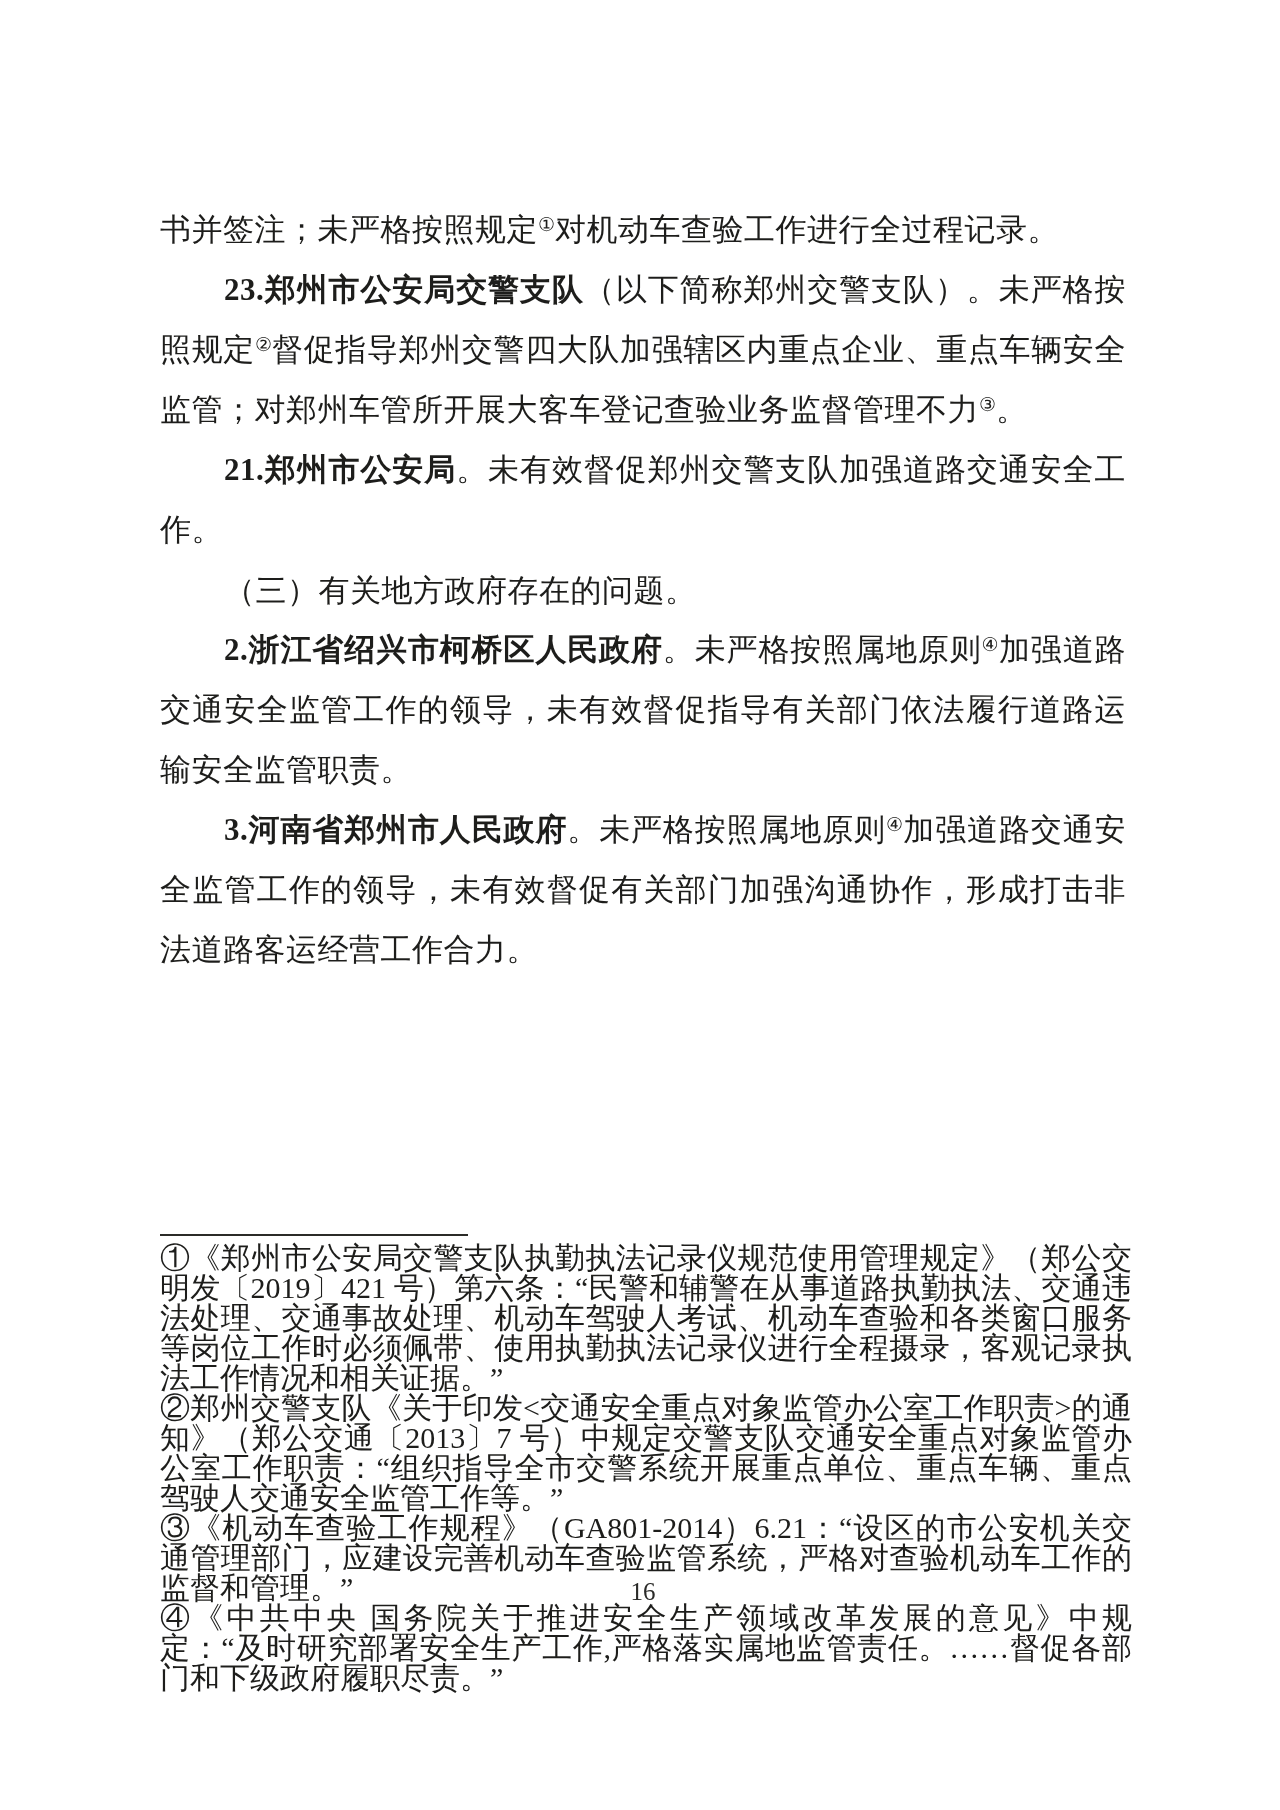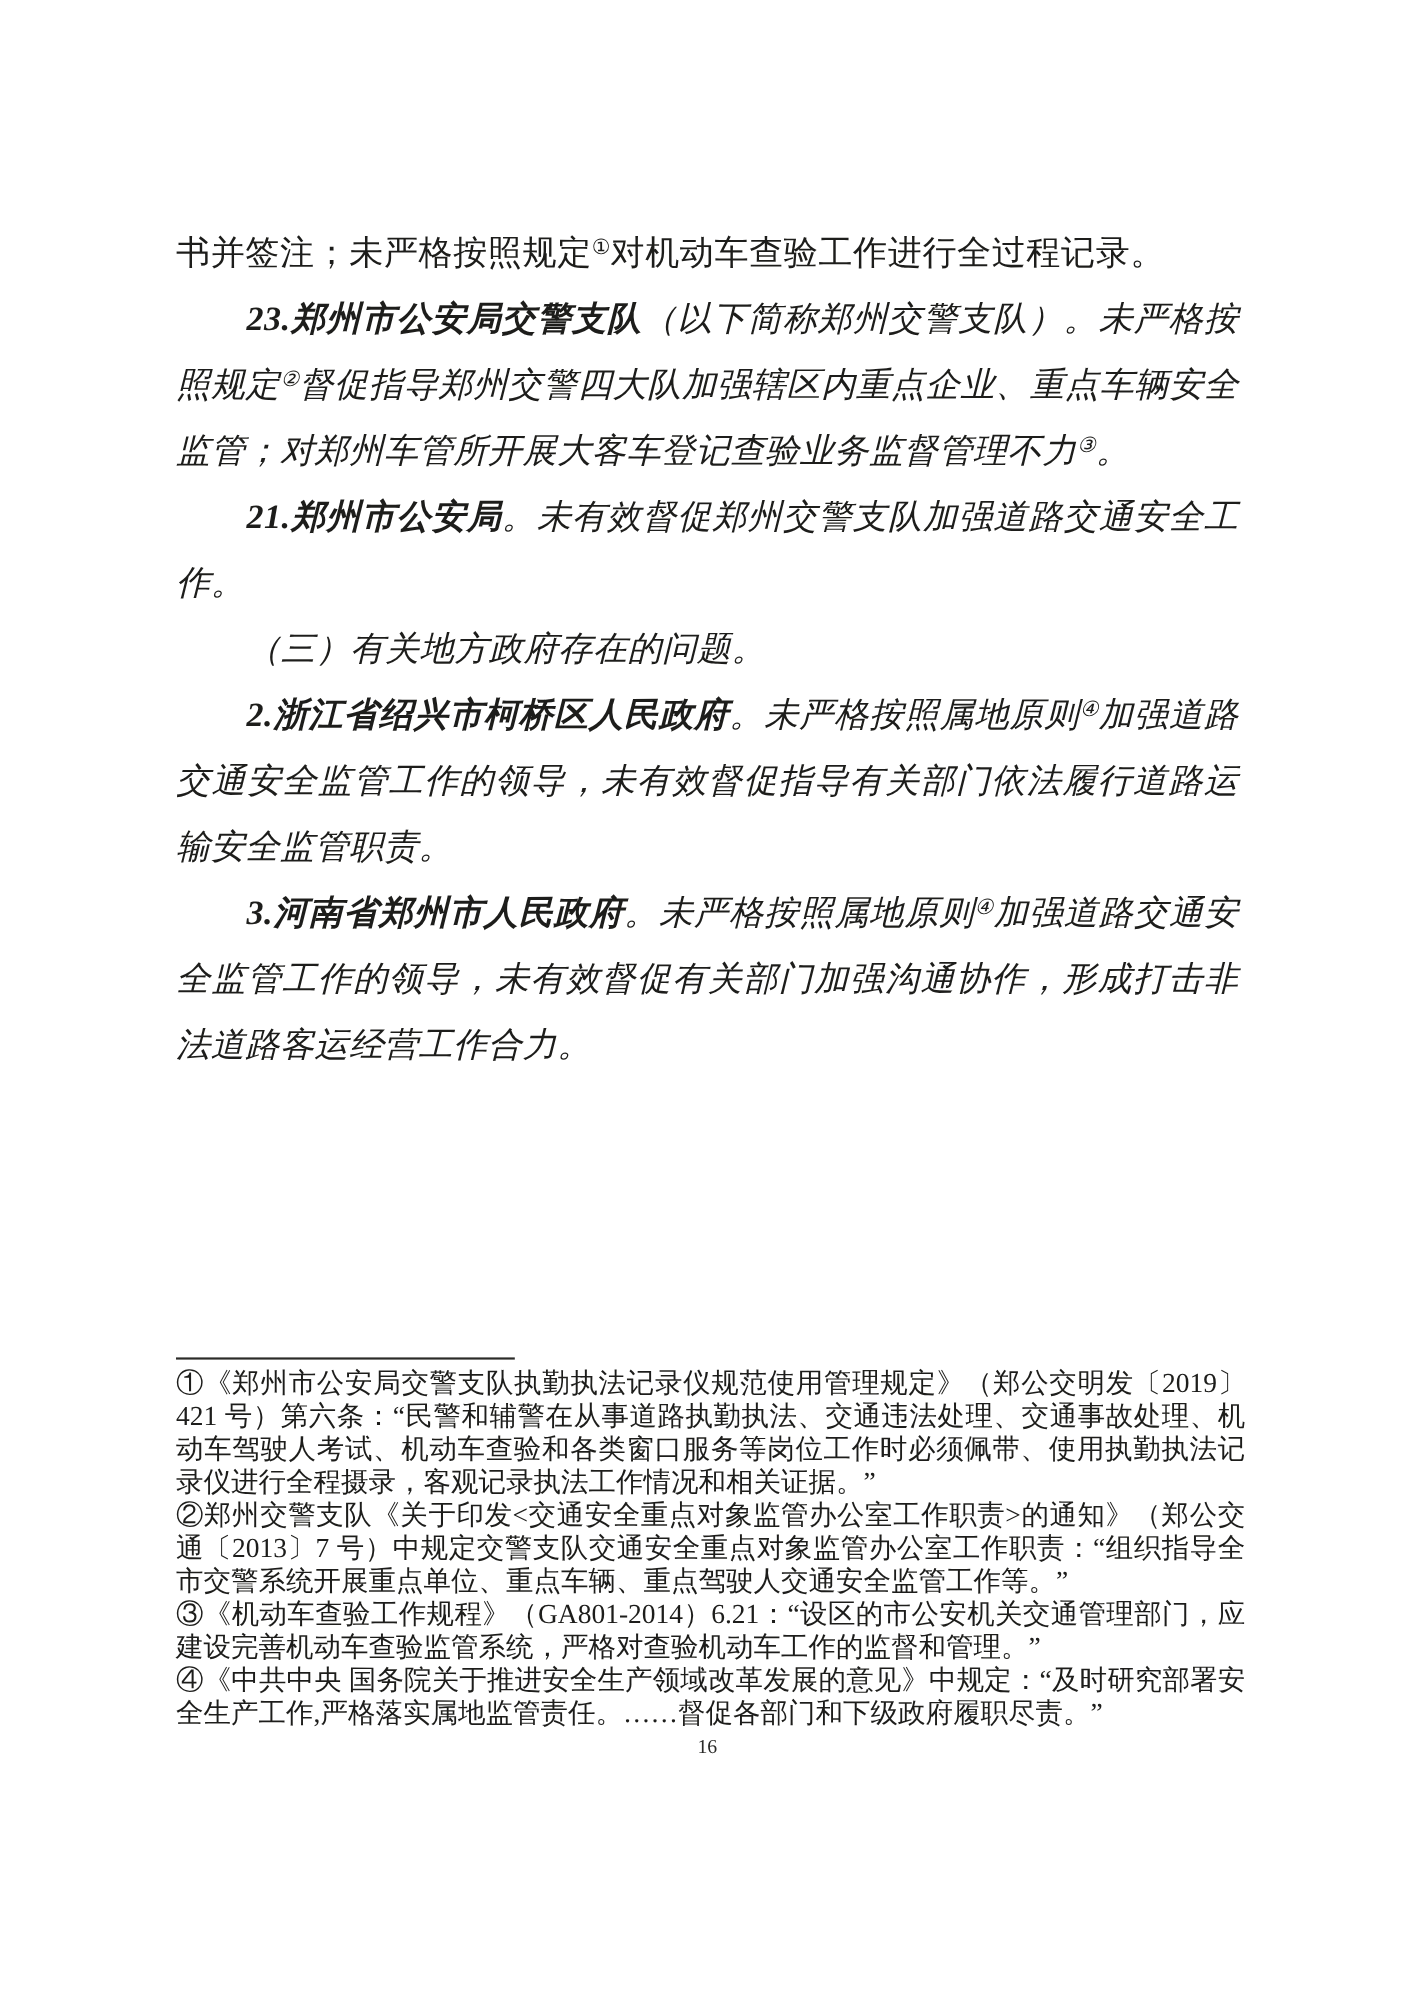--- a/index.html
+++ b/index.html
@@ -20,21 +20,21 @@
     width: 966px;
   }
   .para {
     margin: 0;
     font-size: 31px;
     line-height: 60px;
     letter-spacing: 0.5px;
     text-align: justify;
     text-justify: inter-character;
   }
-  .para.indent { text-indent: 64px; font-style: italic; }
+  .para.indent { text-indent: 64px; }
   .para .bold { font-weight: bold; }
   .para.kai { font-family: "DejaVu Serif", serif; }
   .para sup {
     font-size: 19px;
     line-height: 0;
     vertical-align: 9px;
     letter-spacing: 0;
   }
   .footnote-separator {
     position: absolute;
@@ -45,33 +45,33 @@
     border-top: 2px solid #2b2b28;
   }
   .footnotes {
     position: absolute;
     left: 160px;
     top: 1243px;
     width: 972px;
   }
   .footnote {
     margin: 0;
-    font-size: 25px;
+    font-size: 30px;
     line-height: 30px;
     letter-spacing: 0;
     text-align: justify;
     text-justify: inter-character;
   }
   .page-number {
     position: absolute;
     left: 160px;
     top: 1578px;
     width: 966px;
     text-align: center;
-    font-size: 18px;
+    font-size: 25px;
     color: #2a2a28;
   }
 </style>
 </head>
 <body>
 
 <div class="page">
 
   <div class="body-text">
       <p class="para"><span>书并签注；未严格按照规定</span><sup>①</sup><span>对机动车查验工作进行全过程记录。</span></p>

